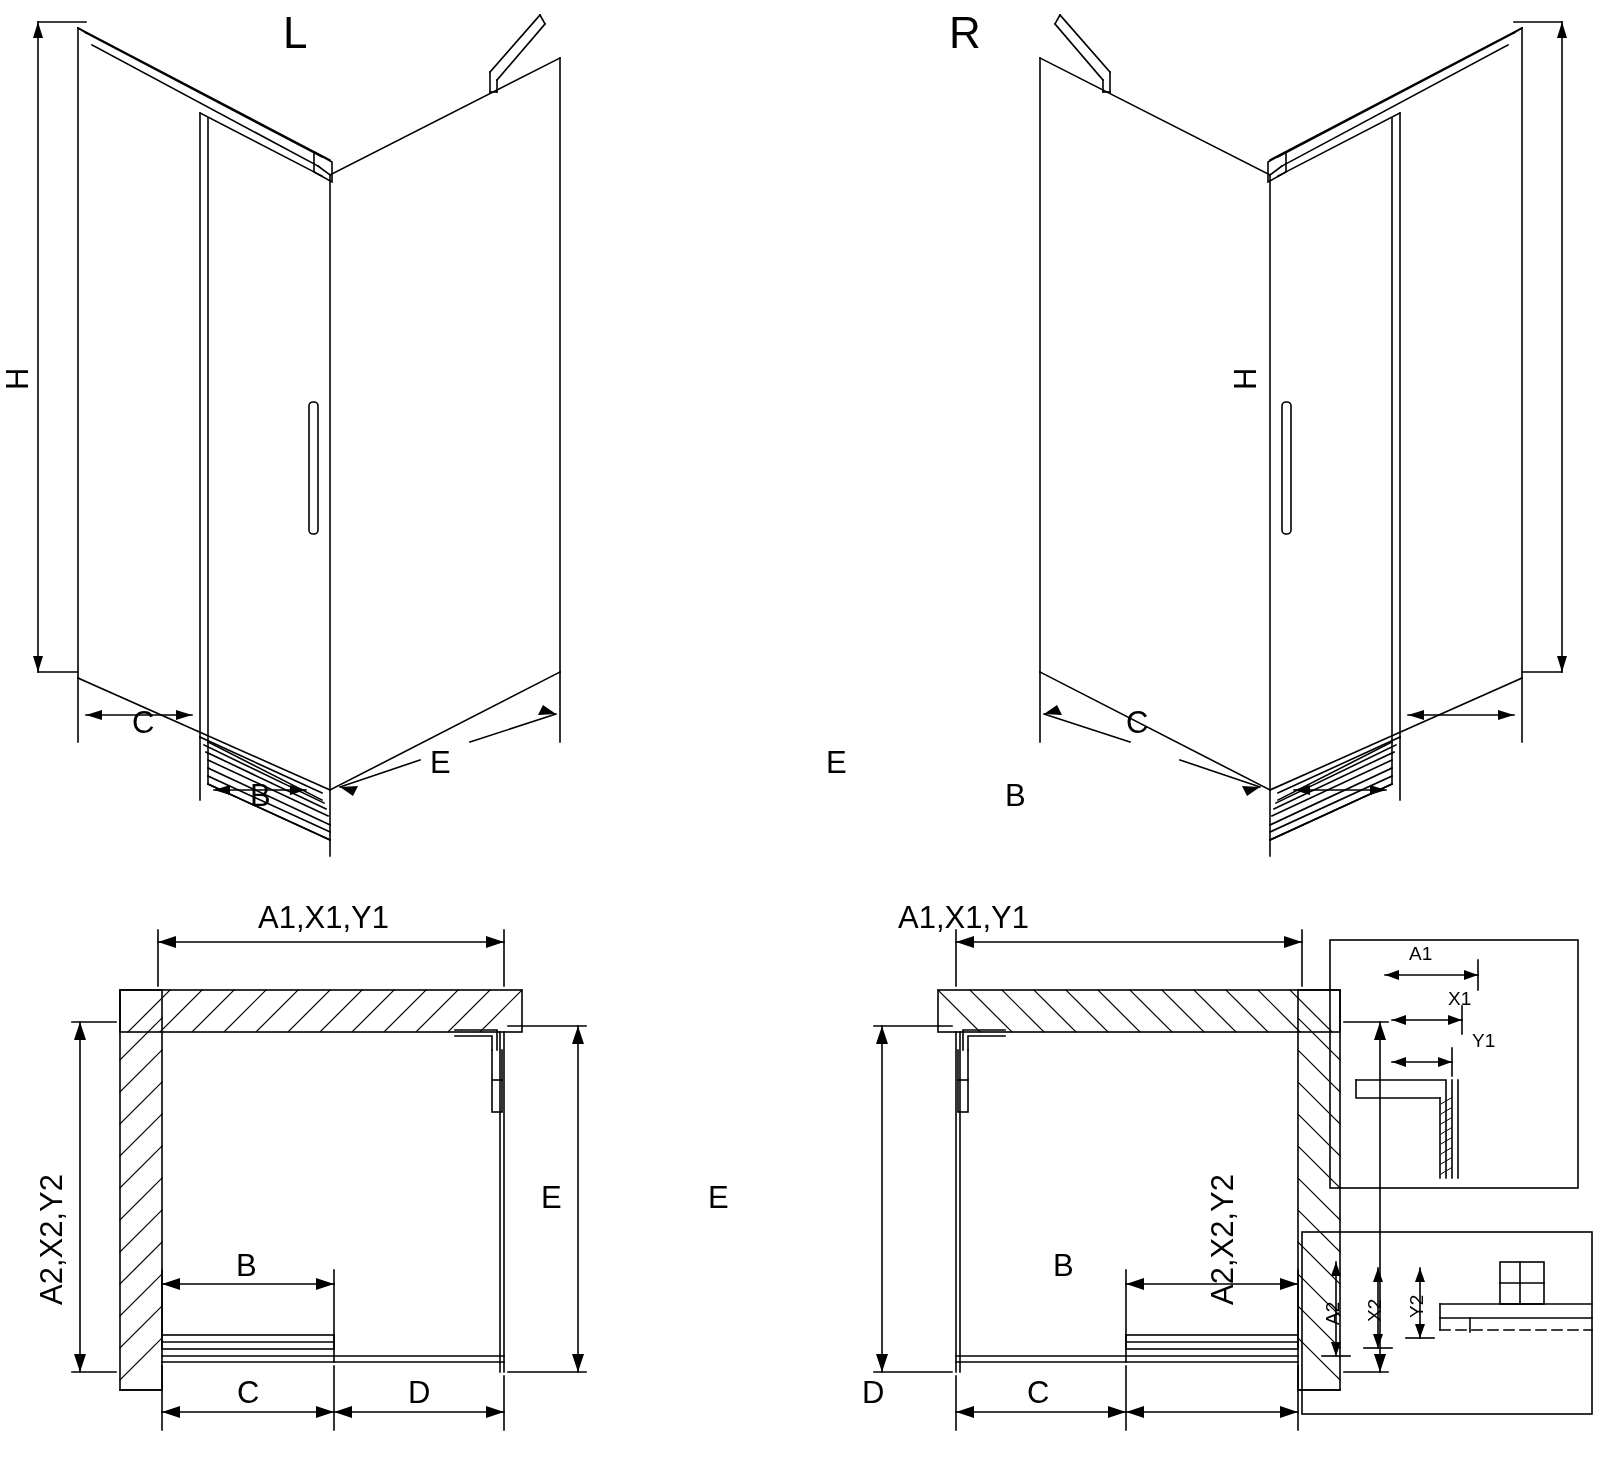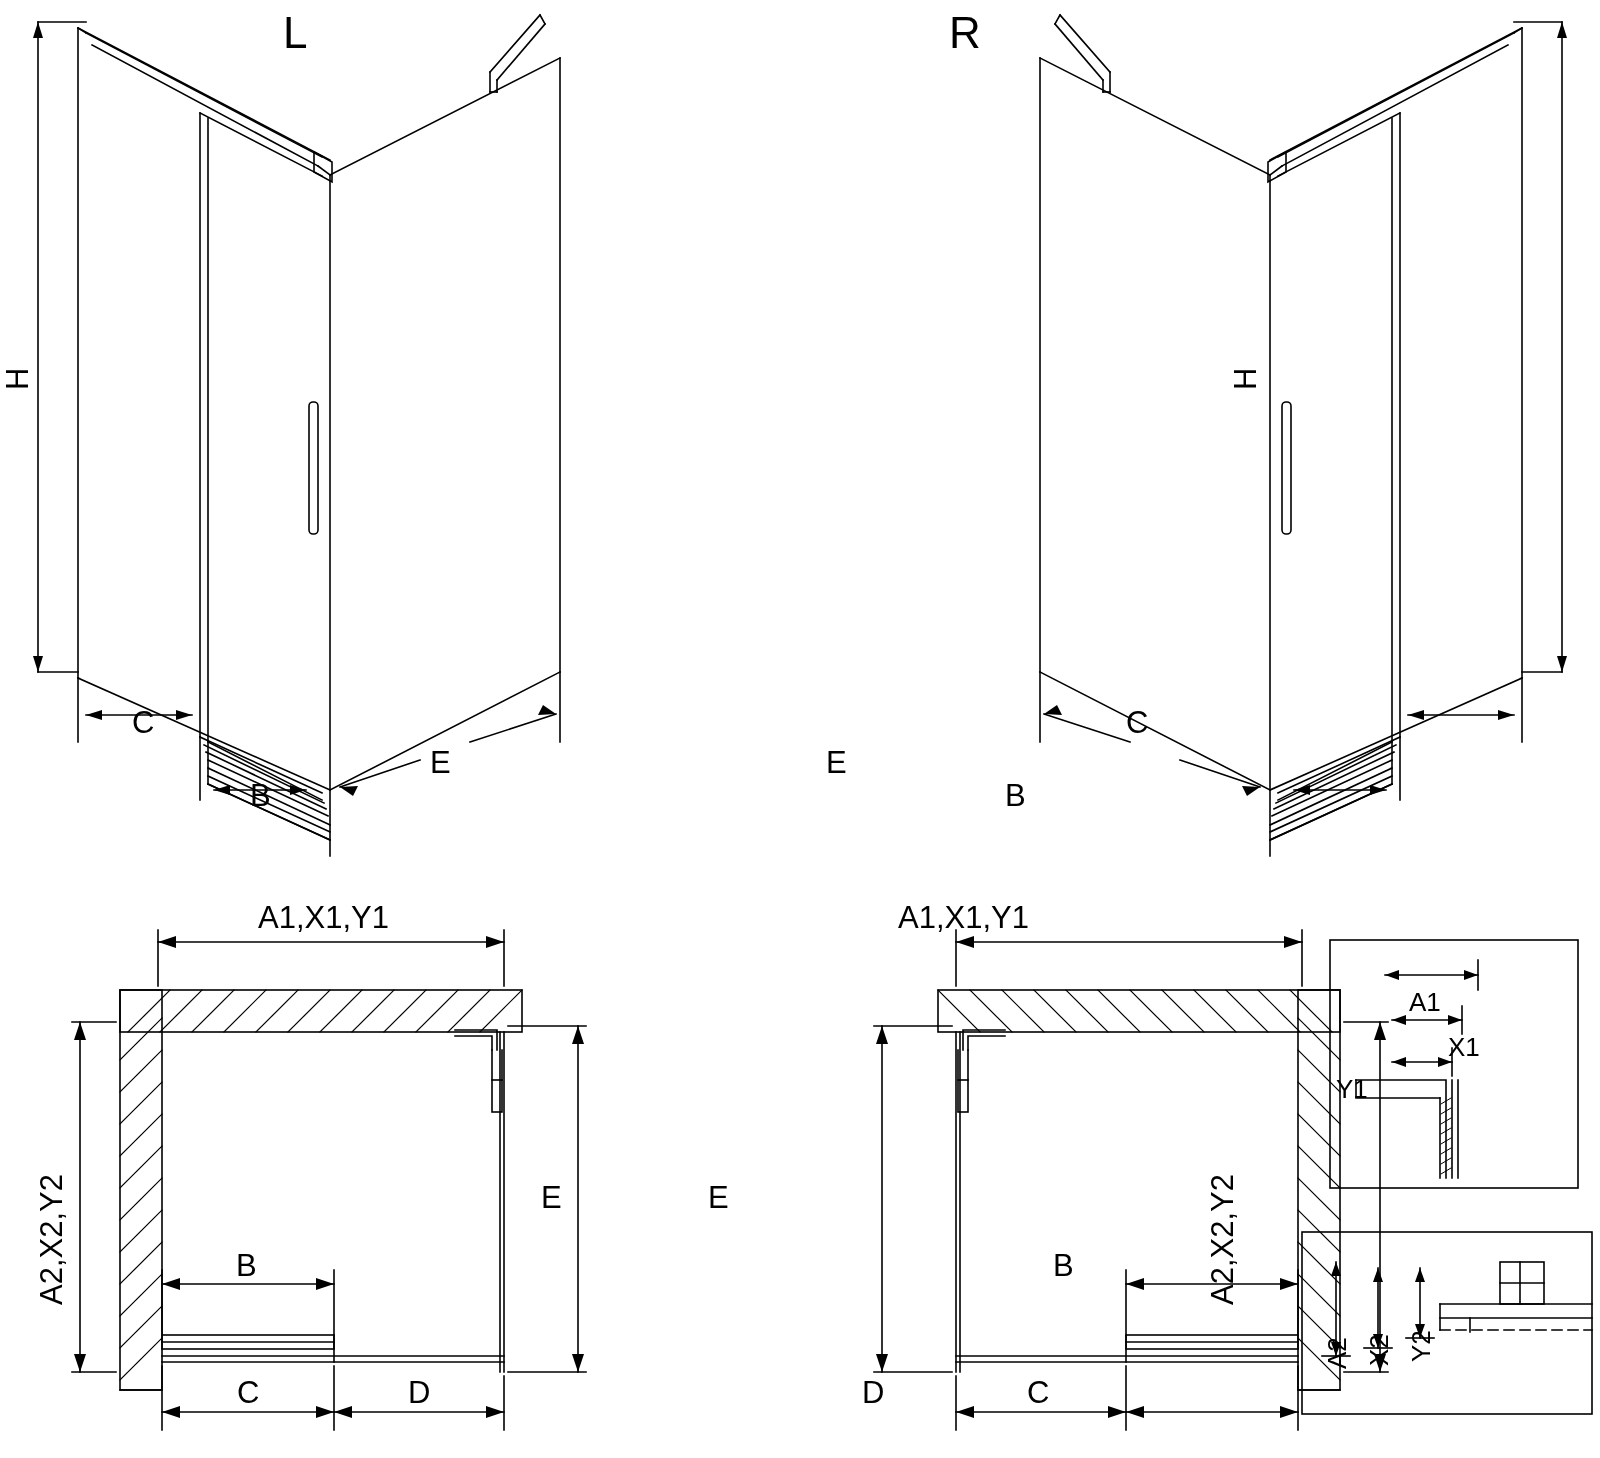--- a/index.html
+++ b/index.html
@@ -2,21 +2,21 @@
 <html><head>
 <meta charset="utf-8">
 <style>
   html,body{margin:0;padding:0;background:#ffffff;}
   body{width:1600px;height:1458px;position:relative;font-family:"Liberation Sans",sans-serif;color:#000;}
   .stage{position:absolute;left:0;top:0;width:1600px;height:1458px;}
   svg{display:block;}
   .lbl{position:absolute;font-family:"Liberation Sans",sans-serif;color:#000;white-space:nowrap;}
   .big{font-size:44px;}
   .dim{font-size:31px;}
-  .dimsm{font-size:26px;margin-top:44px;}
+  .dimsm{font-size:19px;}
   .rot90{transform:rotate(-90deg);transform-origin:left top;}
 </style>
 </head>
 <body>
 
 <div class="stage">
 
 <svg width="1600" height="1458" viewBox="0 0 1600 1458">
   <g fill="none" stroke="#000" stroke-width="1.6" stroke-linecap="square">
 
@@ -401,19 +401,19 @@
 
 <div class="lbl dim" style="left:898px;top:900px;">A1,X1,Y1</div>
 <div class="lbl dim rot90" style="left:1205px;top:1305px;">A2,X2,Y2</div>
 <div class="lbl dim" style="left:708px;top:1180px;">E</div>
 <div class="lbl dim" style="left:1053px;top:1248px;">B</div>
 <div class="lbl dim" style="left:1027px;top:1375px;">C</div>
 <div class="lbl dim" style="left:862px;top:1375px;">D</div>
 
 <div class="lbl dimsm" style="left:1409px;top:943px;">A1</div>
 <div class="lbl dimsm" style="left:1448px;top:988px;">X1</div>
-<div class="lbl dimsm" style="left:1336px;top:1030px;">Y1</div>
+<div class="lbl dimsm" style="left:1472px;top:1030px;">Y1</div>
 
 <div class="lbl dimsm rot90" style="left:1322px;top:1325px;">A2</div>
 <div class="lbl dimsm rot90" style="left:1364px;top:1322px;">X2</div>
 <div class="lbl dimsm rot90" style="left:1406px;top:1318px;">Y2</div>
 
 </div>
 
 </body></html>

